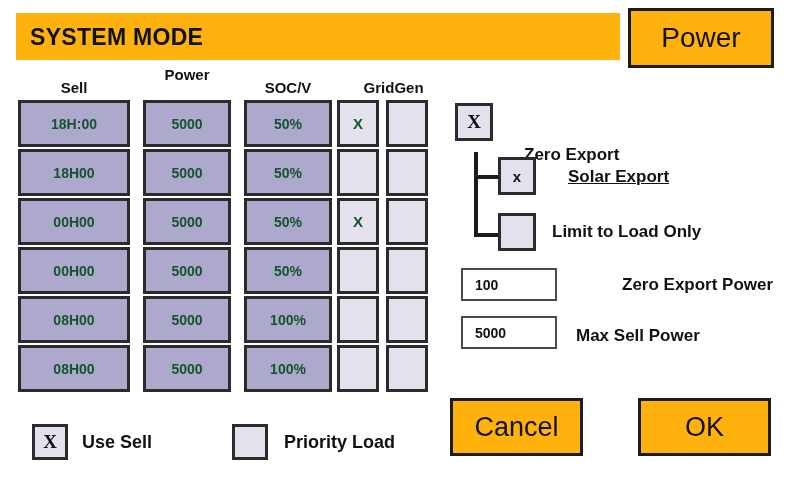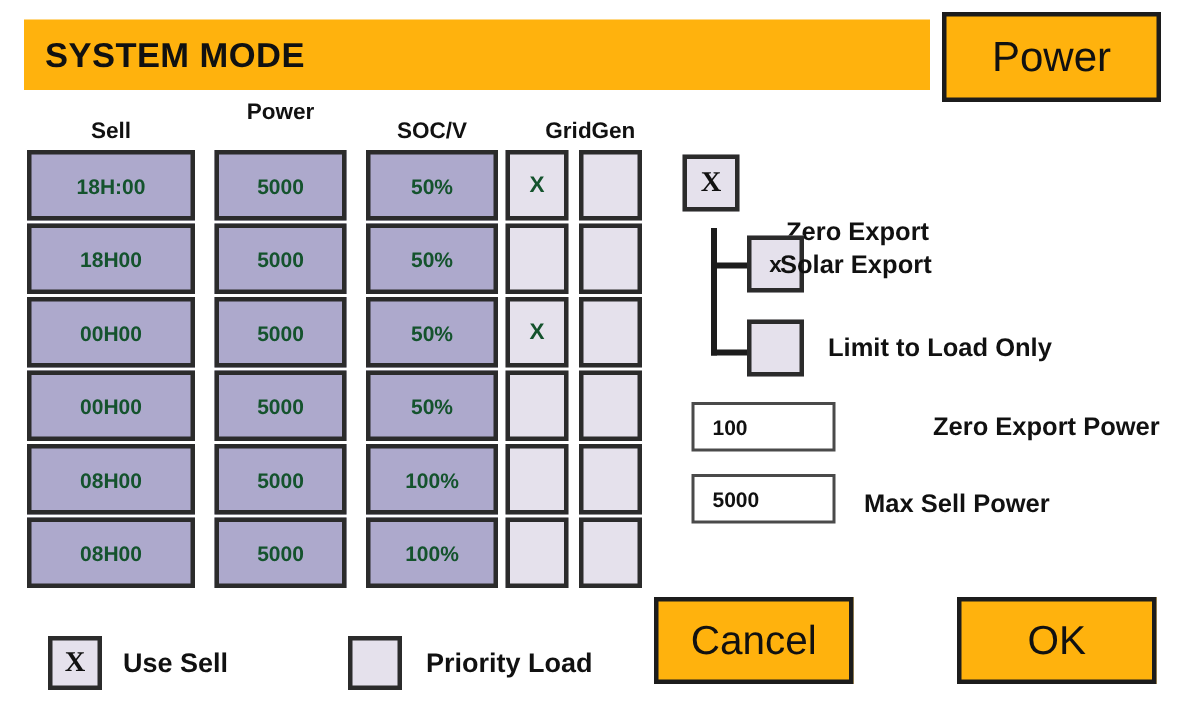--- a/index.html
+++ b/index.html
@@ -229,21 +229,21 @@
 </div>
 <div class="panel-label" style="left:524px; top:109px;margin-top:36px;">Zero Export</div>
 
 <div class="tree-v" style="left:474px; top:152px; height:85px;"></div>
 <div class="tree-h" style="left:474px; top:175px; width:24px;"></div>
 <div class="tree-h" style="left:474px; top:233px; width:24px;"></div>
 
 <div class="chk" style="left:498px; top:157px; width:38px; height:38px;">
   <span class="mark-sans">x</span>
 </div>
-<div class="panel-label" style="left:520px; top:167px;">Solar Export</div>
+<div class="panel-label" style="left:568px; top:167px;text-decoration:underline;">Solar Export</div>
 
 <div class="chk" style="left:498px; top:213px; width:38px; height:38px;">
   <span class="mark-sans"></span>
 </div>
 <div class="panel-label" style="left:552px; top:222px;">Limit to Load Only</div>
 
 <div class="num-field" style="left:461px; top:268px; width:96px; height:33px;">100</div>
 <div class="panel-label" style="left:576px; top:275px;margin-left:46px;">Zero Export Power</div>
 
 <div class="num-field" style="left:461px; top:316px; width:96px; height:33px;">5000</div>
@@ -252,18 +252,18 @@
 <div class="chk" style="left:32px; top:424px; width:36px; height:36px;">
   <span class="mark-serif">X</span>
 </div>
 <div class="legend-label" style="left:82px; top:432px;">Use Sell</div>
 
 <div class="chk" style="left:232px; top:424px; width:36px; height:36px;">
   <span class="mark-serif"></span>
 </div>
 <div class="legend-label" style="left:284px; top:432px;">Priority Load</div>
 
-<div class="action-btn" style="left:436px; top:398px; width:133px; height:58px;">
+<div class="action-btn" style="left:450px; top:398px; width:133px; height:58px;">
   <span class="btn-label">Cancel</span>
 </div>
 <div class="action-btn" style="left:638px; top:398px; width:133px; height:58px;">
   <span class="btn-label">OK</span>
 </div>
 
 </body></html>

